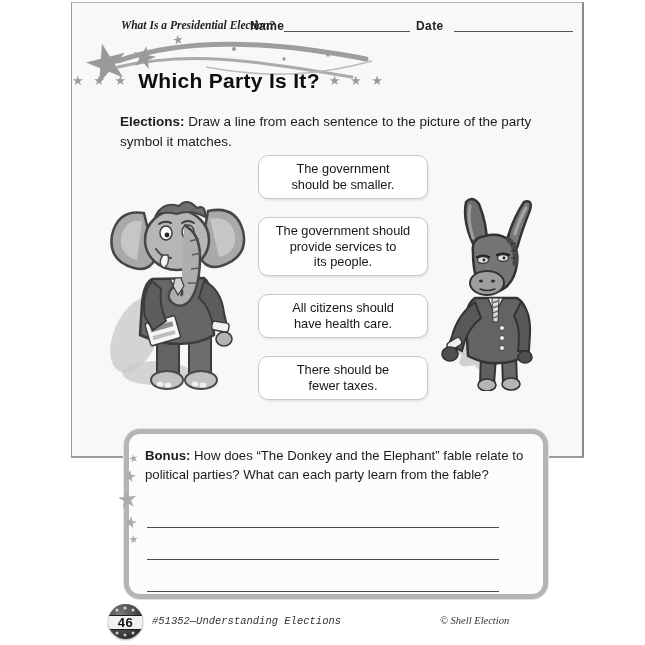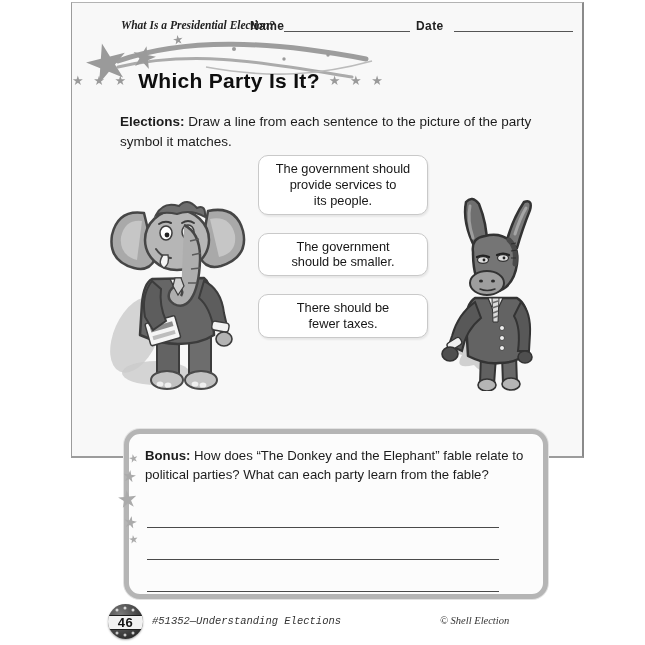--- a/index.html
+++ b/index.html
@@ -143,25 +143,27 @@
     <path d="M59 41 Q65 37 71 40" stroke="#3c3c3c" stroke-width="2" fill="none" stroke-linecap="round"></path>
     <path d="M82 40 Q88 36 94 40" stroke="#3c3c3c" stroke-width="2" fill="none" stroke-linecap="round"></path>
     <path d="M56 66 Q62 75 71 75" stroke="#464646" stroke-width="2" fill="none" stroke-linecap="round"></path>
     <path d="M63 72 Q57 81 64 85 Q70 81 68 72 Z" fill="#f4f4f4" stroke="#464646" stroke-width="1.4"></path>
     <path d="M84 42 Q101 50 100 78 Q99 104 91 116 Q84 126 74 121 Q66 116 70 108 Q74 101 80 105 Q84 108 81 113" fill="#aeaeae" stroke="#464646" stroke-width="2.5" stroke-linejoin="round"></path>
     <path d="M90 58 L99 56 M92 72 L101 70 M91 86 L100 85 M88 100 L97 100" stroke="#5a5a5a" stroke-width="1.4"></path>
     <path d="M75 95 L81 95 L84 103 L78 112 L73 103 Z" fill="#cfcfcf" stroke="#3c3c3c" stroke-width="1.2"></path>
   </svg>
 
   <div class="sentence-list">
+      <div class="sentence-box">The government
+should be smaller.</div>
       <div class="sentence-box">The government should
 provide services to
 its people.</div>
-      <div class="sentence-box">The government
-should be smaller.</div>
+      <div class="sentence-box">All citizens should
+have health care.</div>
       <div class="sentence-box">There should be
 fewer taxes.</div>
     </div>
 
   <svg class="figure fig-donkey" width="126" height="197" viewBox="0 0 126 197">
     <path d="M22 150 Q36 138 52 148 Q70 140 66 157 Q82 165 61 171 Q49 184 38 171 Q17 176 26 161 Q12 158 22 150 Z" fill="#c9c9c9" opacity=".85"></path>
     <path d="M45 160 l15 2 -2 29 -14 -1 z" fill="#606060" stroke="#333333" stroke-width="2"></path>
     <path d="M66 162 l14 -1 1 28 -14 1 z" fill="#686868" stroke="#333333" stroke-width="2"></path>
     <ellipse cx="51" cy="191" rx="9" ry="6" fill="#b5b5b5" stroke="#333333" stroke-width="1.6"></ellipse>
     <ellipse cx="75" cy="190" rx="9" ry="6" fill="#b5b5b5" stroke="#333333" stroke-width="1.6"></ellipse>

